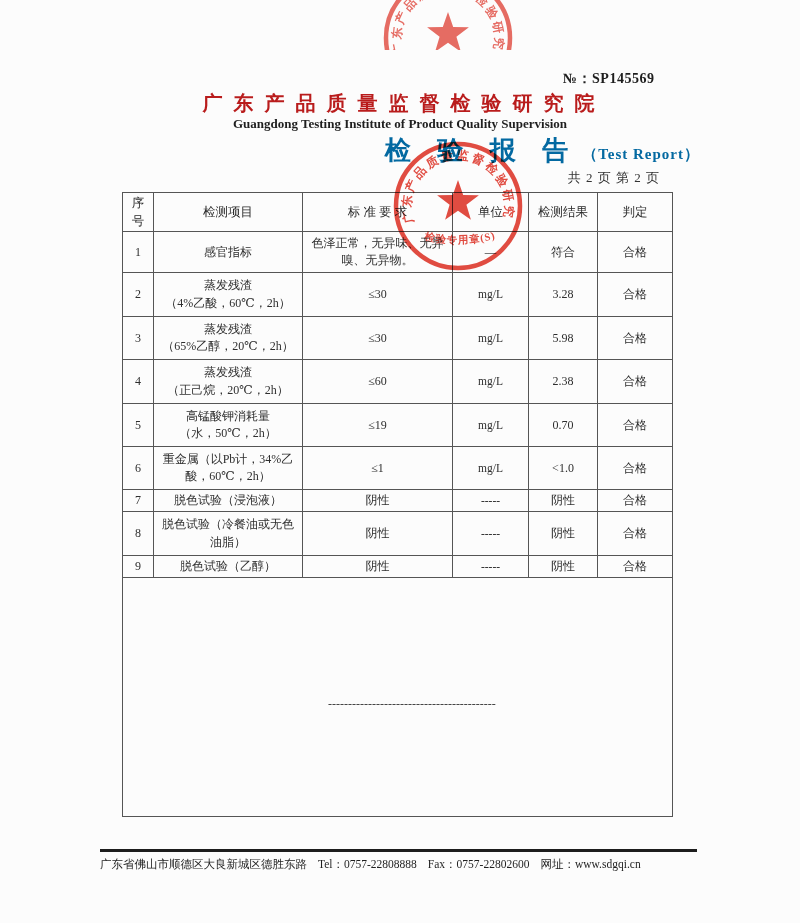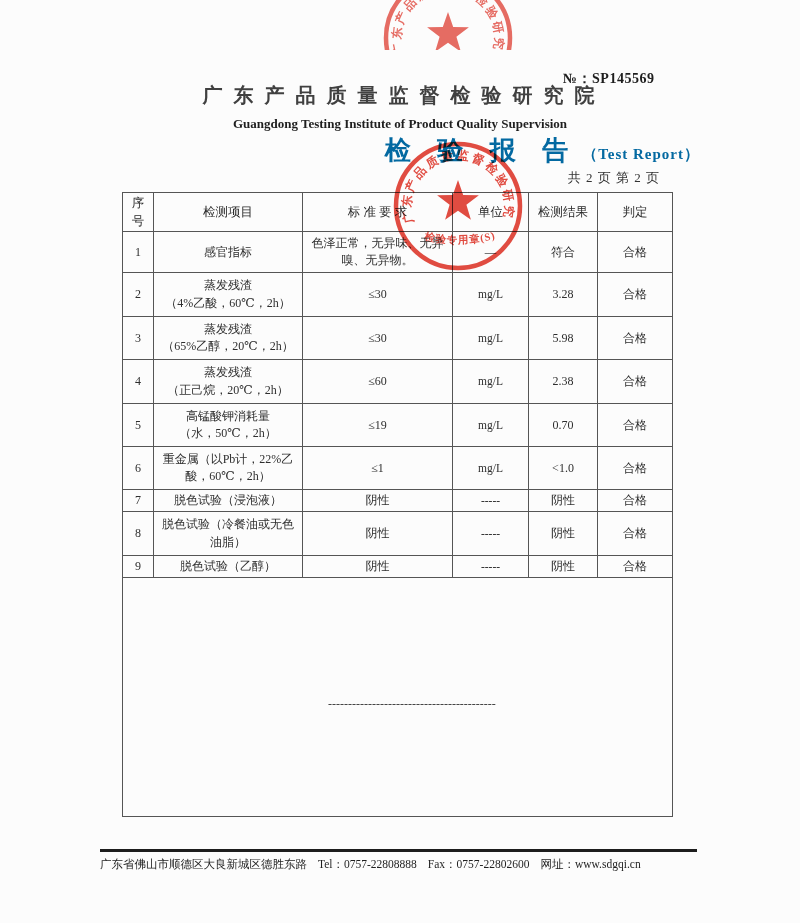--- a/index.html
+++ b/index.html
@@ -5,21 +5,21 @@
   html,body{margin:0;padding:0;}
   body{
     width:800px;height:923px;position:relative;overflow:hidden;
     background:#fcfcfc;
     font-family:"Liberation Serif","DejaVu Serif",serif;
     color:#2e2e2e;
   }
   .abs{position:absolute;}
   
   #report-no{top:70px;left:563px;font-size:14px;font-weight:bold;color:#1e1e1e;letter-spacing:.5px;}
-  #org-cn{top:82px;left:100px;width:600px;text-align:center;font-size:20px;font-weight:bold;letter-spacing:3px;color:#404040;}
+  #org-cn{top:90px;left:100px;width:600px;text-align:center;font-size:20px;font-weight:bold;letter-spacing:3px;color:#b91c1c;}
   #org-en{top:116px;left:100px;width:600px;text-align:center;font-size:13px;font-weight:bold;color:#1f1f1f;}
   #report-title{top:133px;left:100px;width:600px;text-align:right;color:#0369a1;}
   #report-title .cn{font-size:26px;font-weight:bold;letter-spacing:10px;}
   #report-title .en{font-size:15px;font-weight:bold;letter-spacing:1px;}
   #page-indicator{top:169px;left:400px;width:260px;text-align:right;font-size:13px;letter-spacing:1px;color:#333;}
   
   #result-table{top:192px;left:122px;}
   table{border-collapse:collapse;table-layout:fixed;width:550px;padding-left:28px;}
   td{border:1px solid #555;text-align:center;vertical-align:middle;
      font-size:12px;line-height:1.45;color:#2e2e2e;padding:1px 3px;overflow:hidden;}
@@ -133,21 +133,21 @@
         <span style="display:block">（水，50℃，2h）</span>
       </td>
       <td>≤19</td>
       <td class="unit">mg/L</td>
       <td>0.70</td>
       <td>合格</td>
     </tr>
     <tr class="rh43">
       <td>6</td>
       <td>
-        <span>重金属（以Pb计，22%乙酸</span><span>，60℃，2h）</span>
+        <span>重金属（以Pb计，34%乙酸</span><span>，60℃，2h）</span>
       </td>
       <td>≤1</td>
       <td class="unit">mg/L</td>
       <td>&lt;1.0</td>
       <td>合格</td>
     </tr>
     <tr class="rh22">
       <td>7</td>
       <td><span>脱色试验（浸泡液）</span></td>
       <td>阴性</td>

